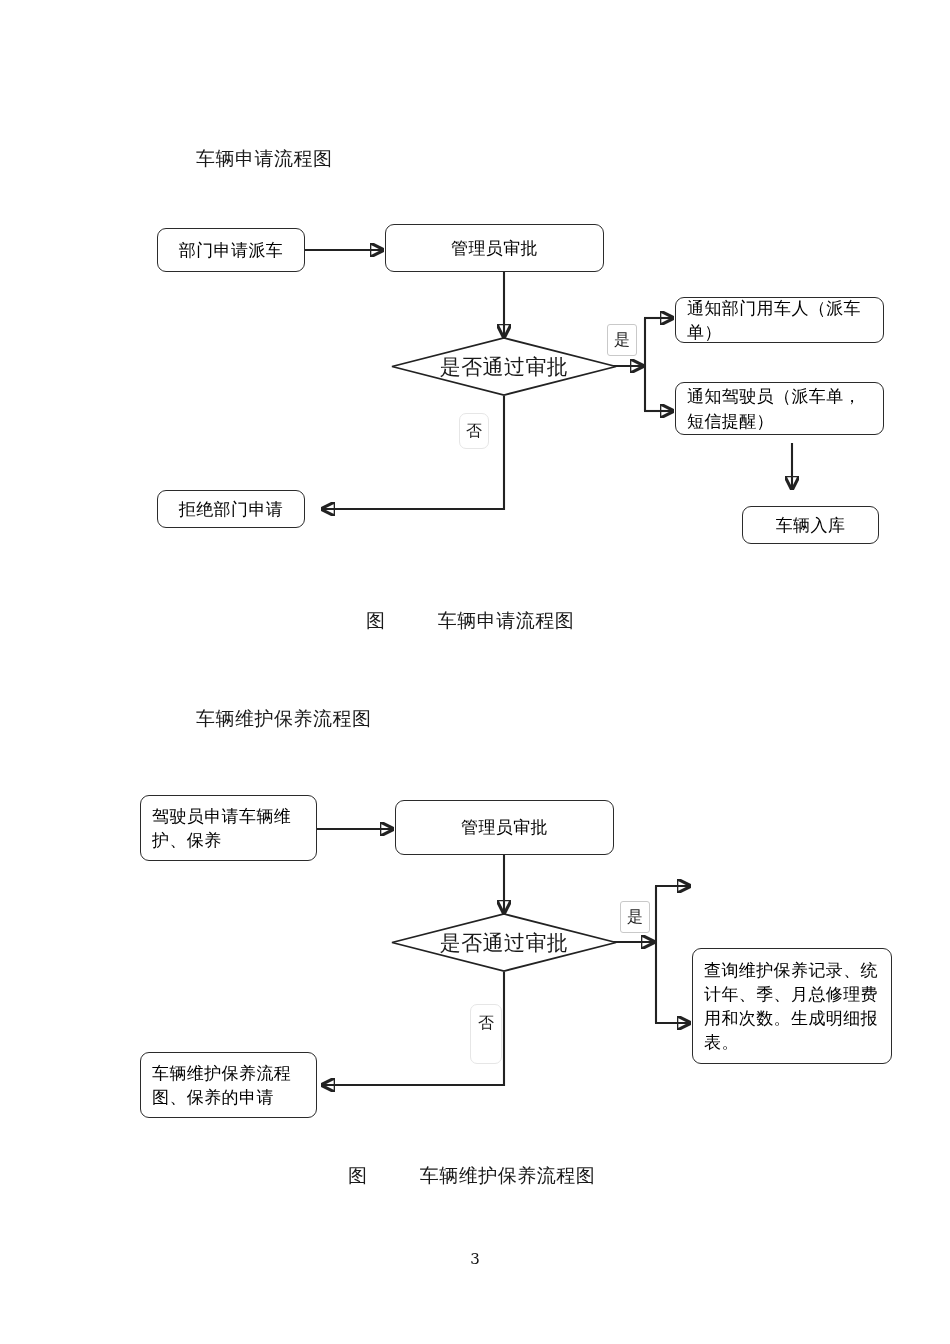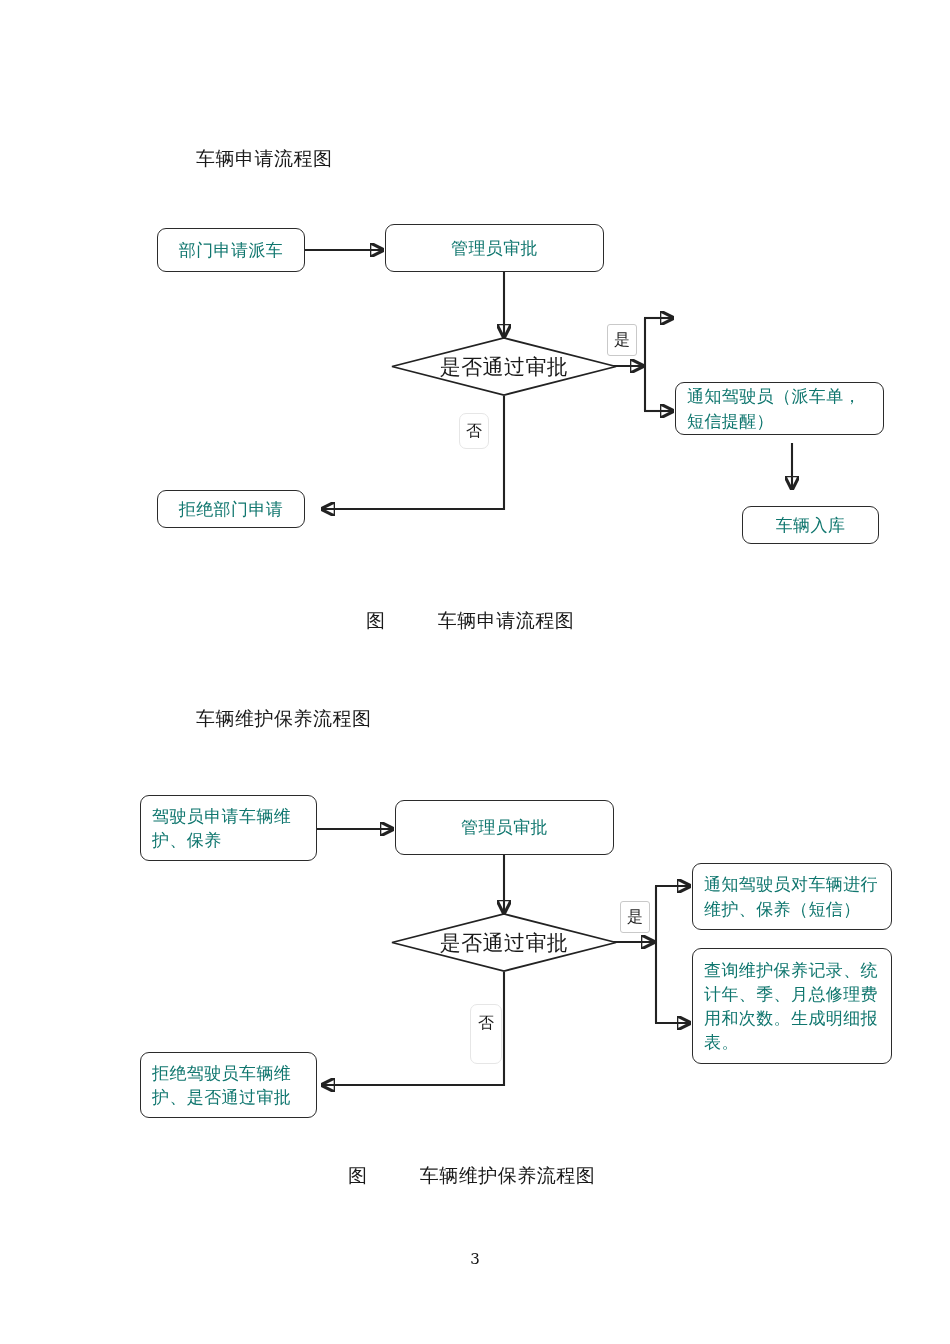--- a/index.html
+++ b/index.html
@@ -48,21 +48,21 @@
     position: absolute;
     box-sizing: border-box;
     border: 1.6px solid #2b2b2b;
     border-radius: 9px;
     background: #ffffff;
     display: flex;
     align-items: center;
     font-size: 17px;
     line-height: 1.42;
     letter-spacing: 0.4px;
-    color: #0f766e;
+    color: #000000;
   }
   .node.center {
     justify-content: center;
     text-align: center;
   }
   .node.left {
     justify-content: flex-start;
     text-align: left;
     padding-left: 11px;
     padding-right: 8px;
@@ -172,20 +172,23 @@
   </div>
 
   <div class="edge-label" style="left:607px; top:324px; width:30px; height:32px;">
     <span>是</span>
   </div>
 
   <div class="edge-label faint" style="left:459px; top:413px; width:30px; height:36px;">
     <span>否</span>
   </div>
 
+  <div class="node left" style="left:675px; top:297px; width:209px; height:46px;">
+    <span class="node-text">通知部门用车人（派车单）</span>
+  </div>
 
   <div class="node left" style="left:675px; top:382px; width:209px; height:53px;">
     <span class="node-text">通知驾驶员（派车单，短信提醒）</span>
   </div>
 
   <div class="node center" style="left:724px; top:506px; width:137px; height:38px;margin-left:18px;">
     <span class="node-text">车辆入库</span>
   </div>
 
   <div class="node center" style="left:157px; top:490px; width:148px; height:38px;">
@@ -231,29 +234,26 @@
   </div>
 
   <div class="edge-label" style="left:620px; top:901px; width:30px; height:32px;">
     <span>是</span>
   </div>
 
   <div class="edge-label faint" style="left:470px; top:1004px; width:32px; height:60px;">
     <span style="margin-bottom:22px;">否</span>
   </div>
 
-  <div class="node left" style="left:692px; top:863px; width:200px; height:67px;">
-    <span class="node-text">通知驾驶员对车辆进行维护、保养（短信）</span>
-  </div>
 
   <div class="node left" style="left:692px; top:948px; width:200px; height:116px;">
     <span class="node-text">查询维护保养记录、统计年、季、月总修理费用和次数。生成明细报表。</span>
   </div>
 
   <div class="node left" style="left:140px; top:1052px; width:177px; height:66px;">
-    <span class="node-text">拒绝驾驶员车辆维护、是否通过审批</span>
+    <span class="node-text">车辆维护保养流程图、保养的申请</span>
   </div>
 
   <div class="figure-caption" style="left:348px; top:1163px;">图        车辆维护保养流程图</div>
 
   <div class="page-number" style="left:0px; top:1250px; width:950px;">3</div>
 
 </div>
 
 </body></html>

